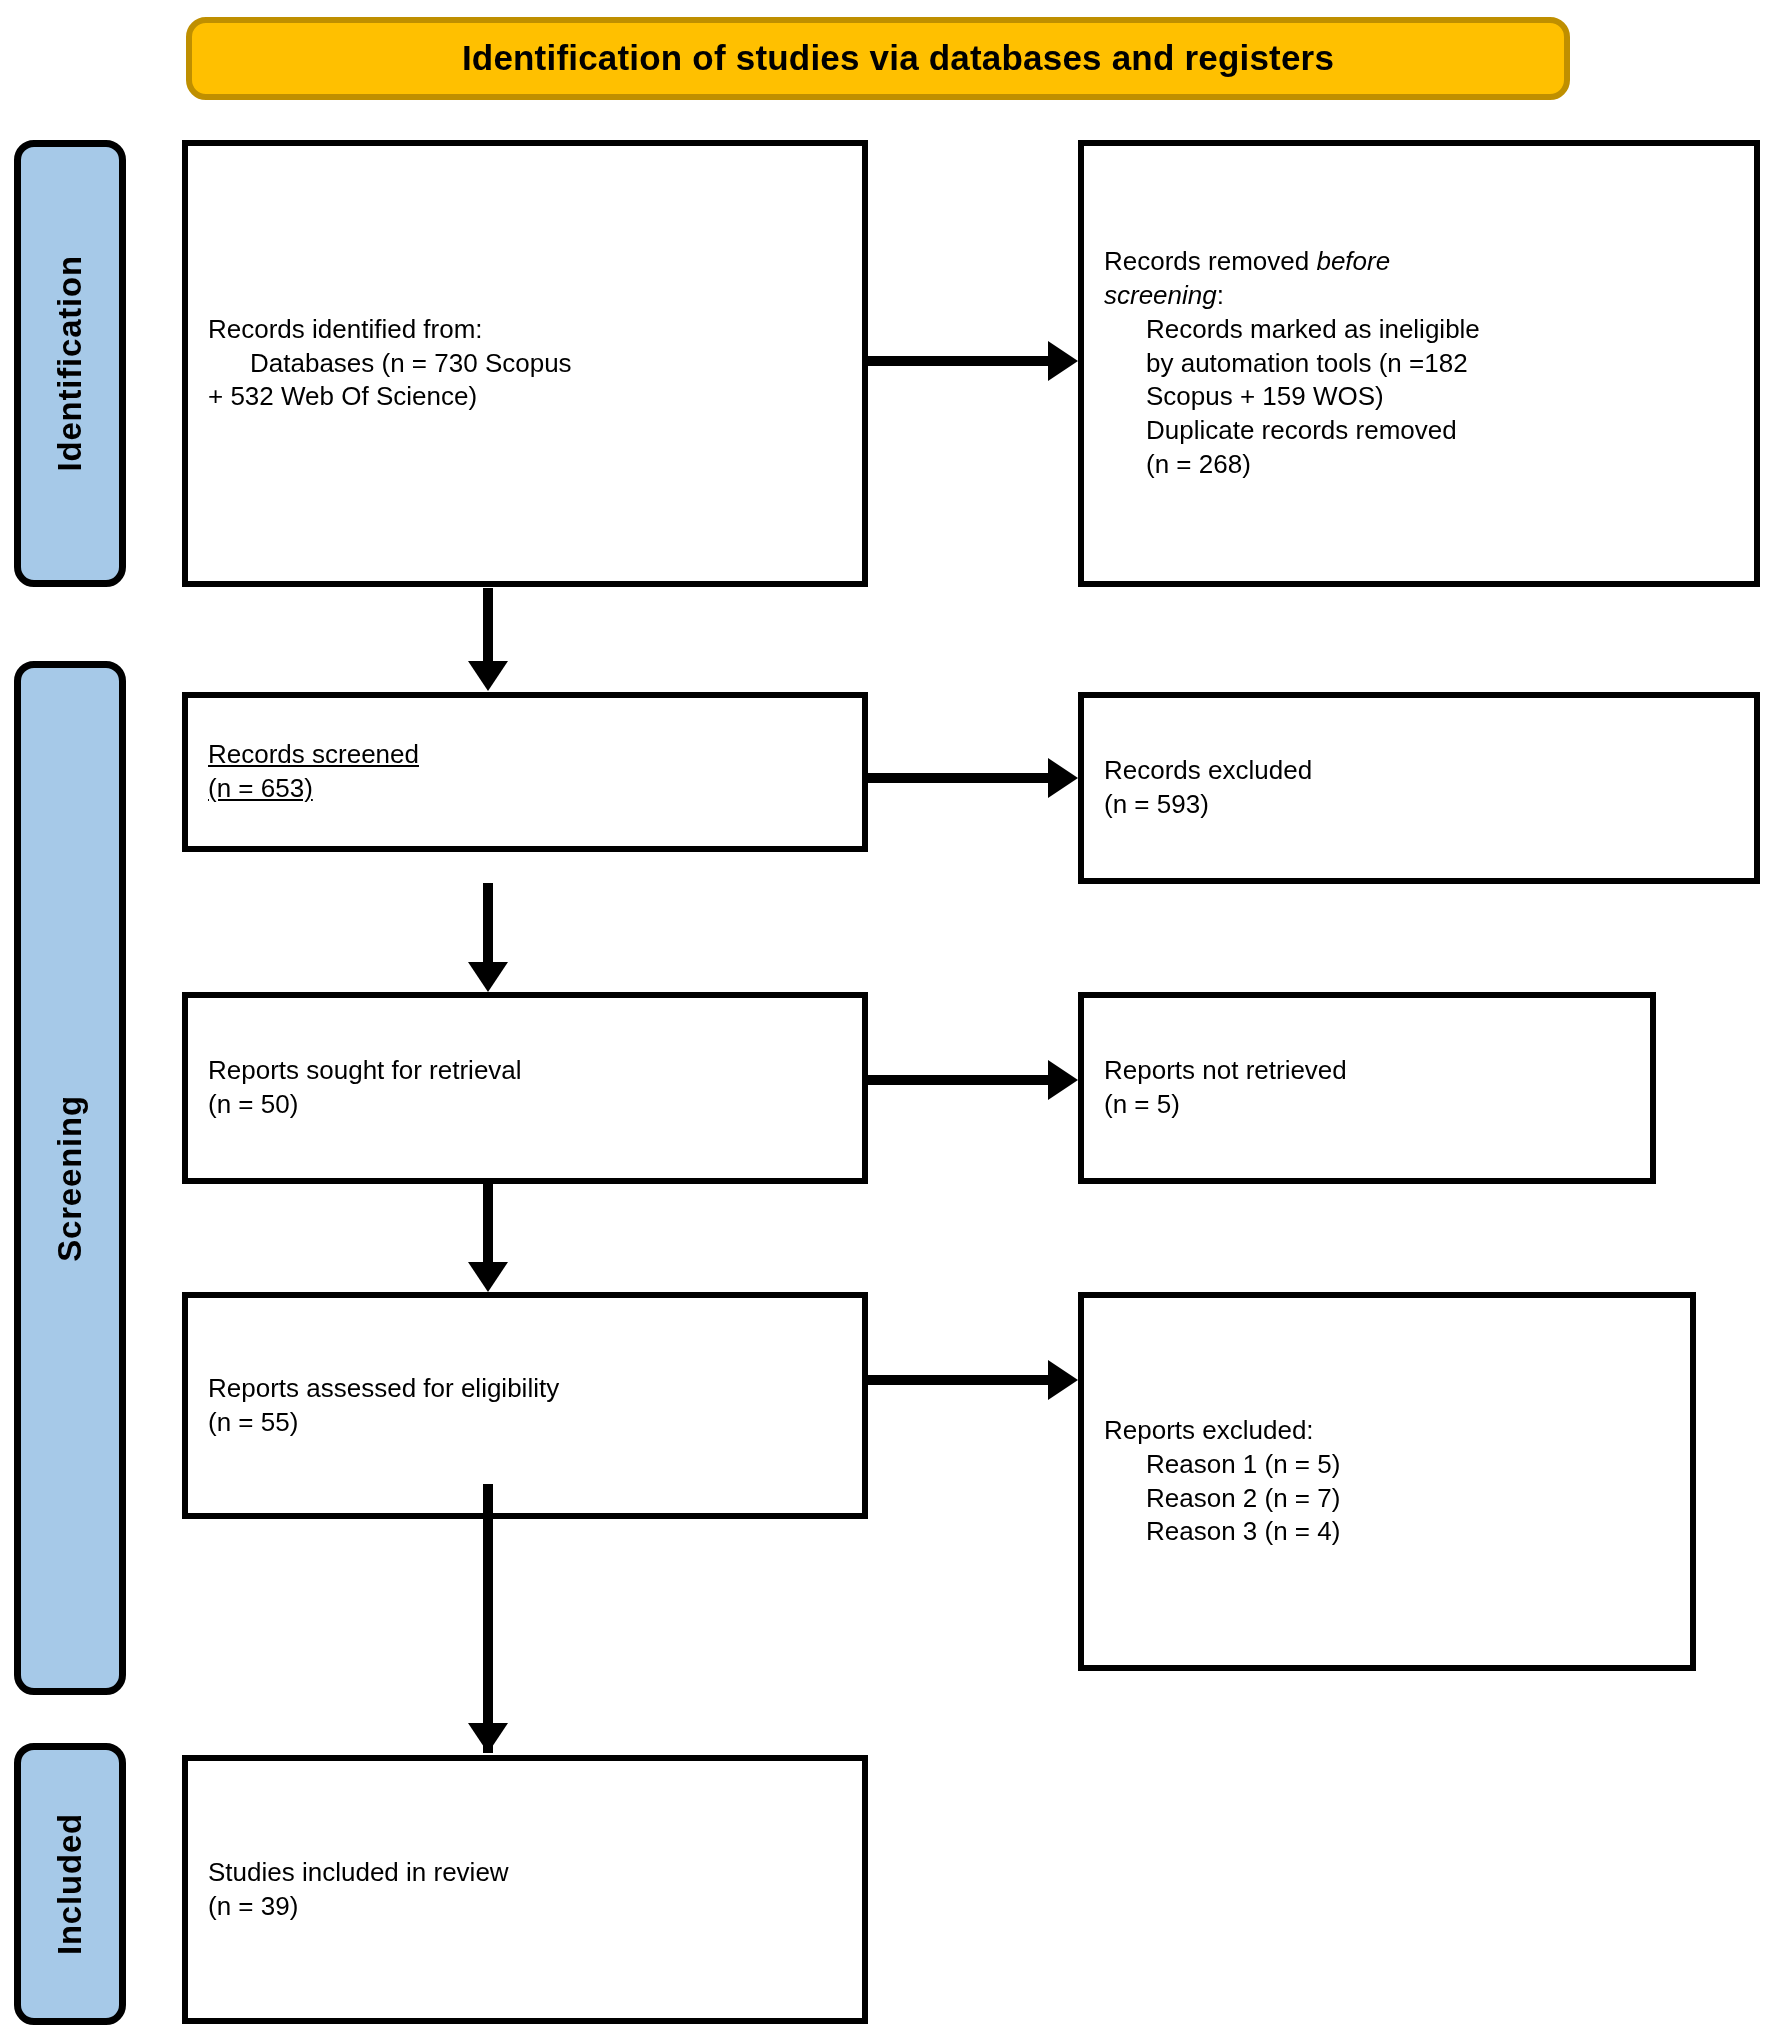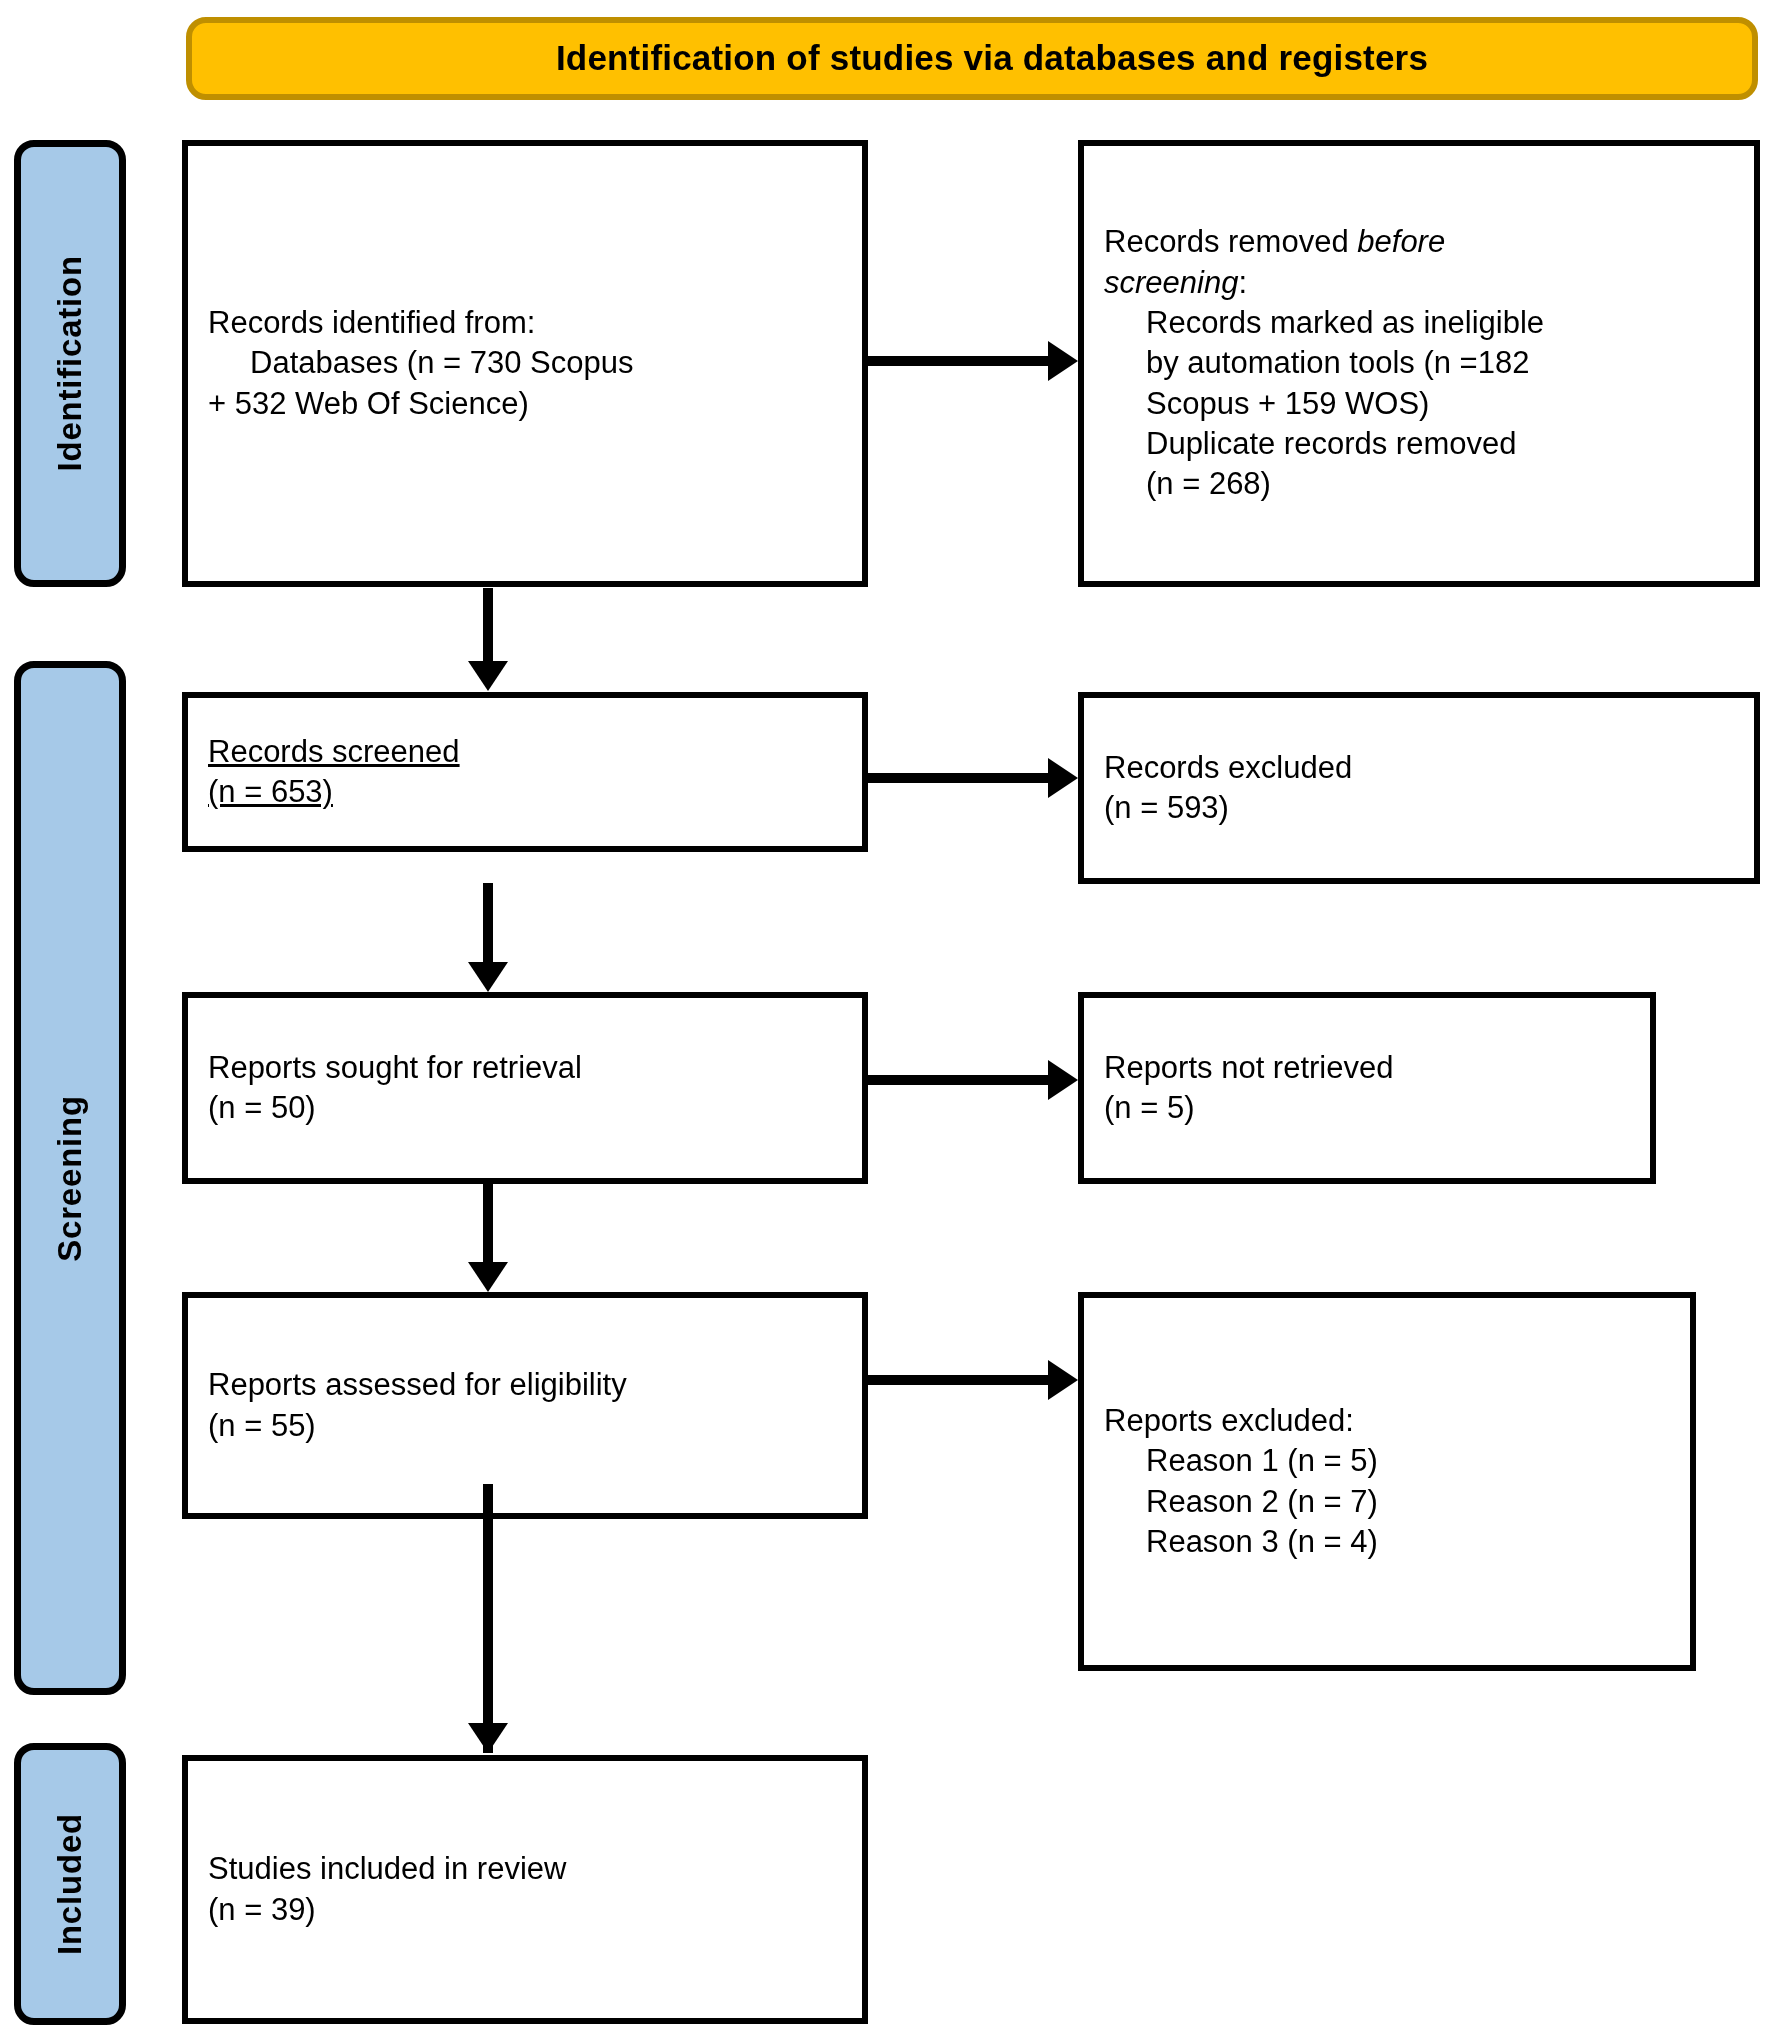--- a/index.html
+++ b/index.html
@@ -62,21 +62,21 @@
     position: absolute;
     box-sizing: border-box;
     background: #ffffff;
     border: 6.8px solid #000000;
     display: flex;
     flex-direction: column;
     justify-content: center;
   }
   .flow-box .box-text {
     padding: 0 20px;
-    font-size: 31px;
+    font-size: 26px;
     line-height: 1.30;
     color: #000000;
   }
   .flow-box .box-text .ln {
     display: block;
     white-space: pre-wrap;
   }
   .flow-box .box-text .ln.indent {
     padding-left: 42px;
   }
@@ -103,21 +103,21 @@
     border-top: 20px solid transparent;
     border-bottom: 20px solid transparent;
     border-left: 30px solid #000000;
   }
 </style>
 </head>
 <body>
 
 <div id="canvas">
 
-  <div class="phase-banner" style="left:186px; top:16.7px; width:1572px; height:83px;padding-left:40px;">
+  <div class="phase-banner" style="left:186px; top:16.7px; width:1384px; height:83px;padding-left:40px;">
     <span>Identification of studies via databases and registers</span>
   </div>
 
   <div class="stage-rail" style="left:13.6px; top:140px; width:112px; height:447px;">
     <span class="rail-text">Identification</span>
   </div>
 
   <div class="stage-rail" style="left:13.6px; top:661px; width:112px; height:1034px;">
     <span class="rail-text">Screening</span>
   </div>

